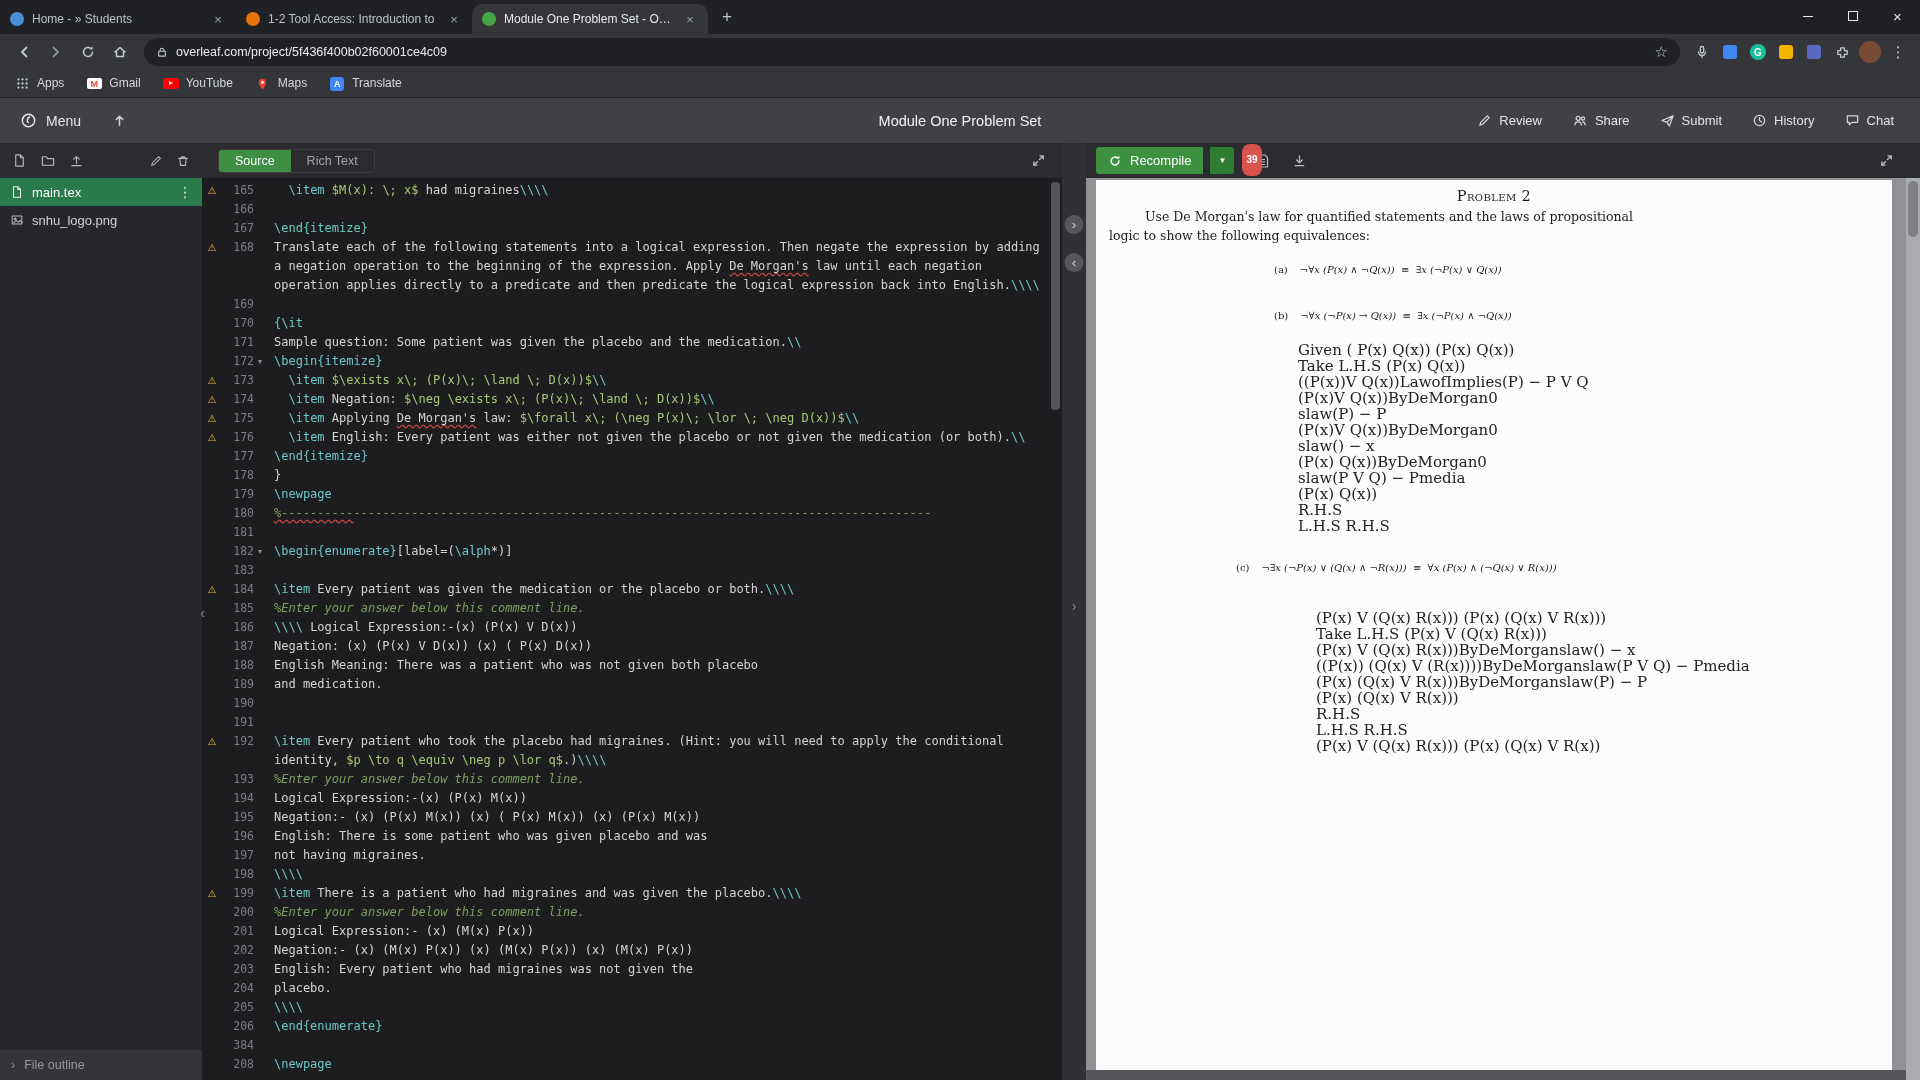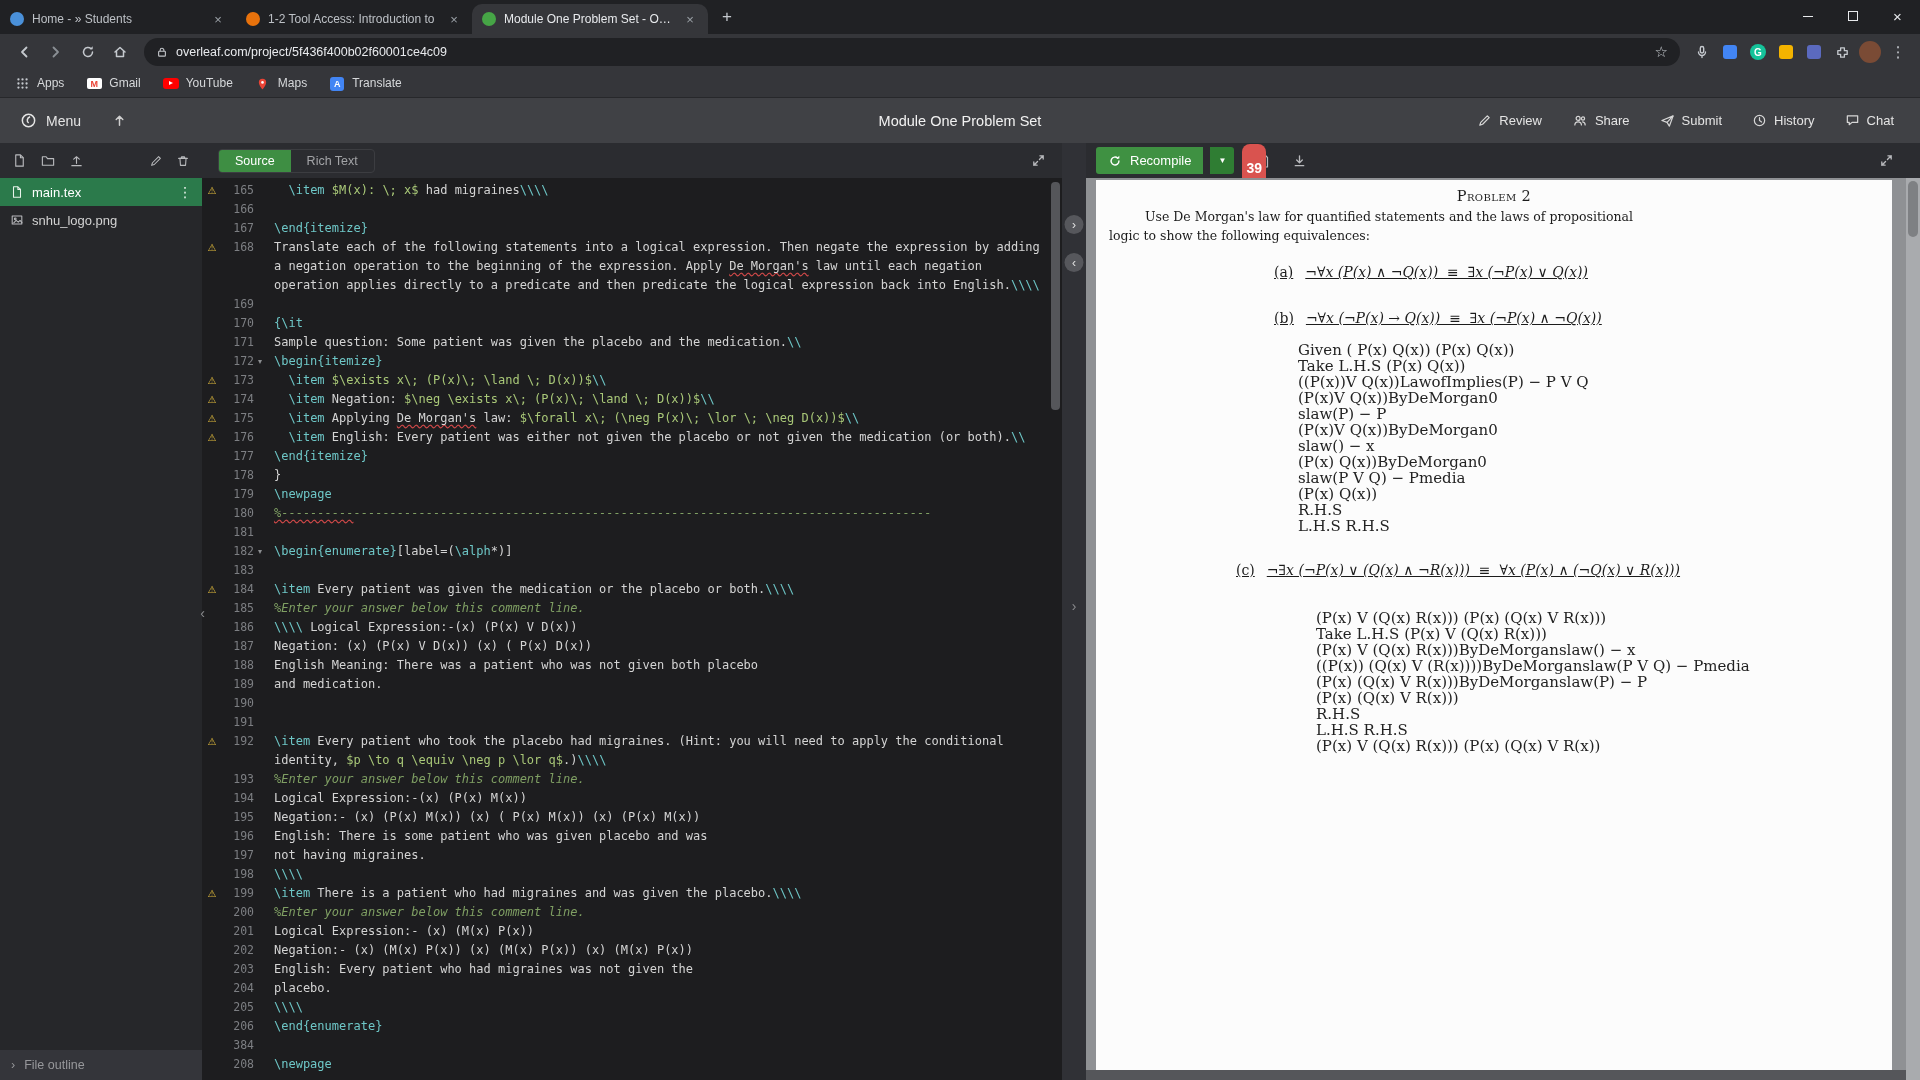--- a/index.html
+++ b/index.html
@@ -93,35 +93,35 @@
   .div-btn.b1{top:72px;}
   .div-btn.b2{top:110px;}
   .div-collapse{position:absolute;left:50%;transform:translateX(-50%);top:455px;color:#8a8b8e;font-size:14px;}
 
   
   .pdfpane{flex:1;display:flex;flex-direction:column;min-width:0;}
   .pdf-toolbar{height:35px;background:#2b2c30;display:flex;align-items:center;padding:0 10px;gap:6px;flex:none;}
   .recompile{height:27px;background:#3f9142;color:#fff;display:flex;align-items:center;gap:8px;padding:0 12px;font-size:13px;border-radius:3px 0 0 3px;justify-content:center;}
   .recompile-dd{height:27px;width:24px;background:#2f7d33;color:#fff;display:flex;align-items:center;justify-content:center;border-radius:0 3px 3px 0;font-size:8px;margin-left:1px;}
   .log-btn{position:relative;margin-left:10px;width:26px;height:26px;display:flex;align-items:center;justify-content:center;color:#b9babd;}
-  .badge{position:absolute;top:-4px;left:-8px;background:#d9534f;color:#fff;font-size:14px;font-weight:bold;padding:16px 4px;border-radius:8px;line-height:1.2;}
+  .badge{position:absolute;top:-4px;left:-8px;background:#d9534f;color:#fff;font-size:10px;font-weight:bold;padding:10px 4px;border-radius:8px;line-height:1.2;}
   .dl-btn{width:26px;height:26px;display:flex;align-items:center;justify-content:center;color:#b9babd;margin-left:4px;}
   .pdf-expand{margin-left:auto;color:#b9babd;margin-right:16px;}
   .pdf-view{flex:1;position:relative;overflow:hidden;background:#8f9194;}
   .page{position:absolute;left:10px;top:2px;width:796px;height:955px;background:#fcfcfc;color:#1c1c1c;font-family:"DejaVu Serif",serif;}
   .page2{position:absolute;left:10px;top:869px;width:796px;height:23px;background:#fcfcfc;}
   .pdf-vscroll{position:absolute;right:0;top:0;width:14px;bottom:0;background:#a9abae;}
   .pdf-vthumb{position:absolute;left:2px;top:3px;width:10px;height:56px;background:#7e8083;border-radius:5px;}
   .pdf-hscroll{position:absolute;left:0;right:14px;bottom:0;height:10px;background:#55565a;}
 
   
   .p-title{position:absolute;top:8px;left:0;right:0;text-align:center;font-variant:small-caps;font-size:14.5px;letter-spacing:.4px;}
   .p-intro{position:absolute;top:27px;left:13px;font-size:12.5px;line-height:19px;}
   .p-intro .l1{padding-left:36px;}
-  .p-eq{position:absolute;font-size:14px;white-space:pre;text-decoration:underline;}
+  .p-eq{position:absolute;font-size:10px;white-space:pre;}
   .p-eq .lab{font-style:normal;margin-right:12px;}
   .p-eq .mth{font-style:italic;}
   .eq-a{top:84px;left:178px;}
   .eq-b{top:130px;left:178px;}
   .eq-c{top:382px;left:140px;}
   .work{position:absolute;font-size:15px;line-height:16px;color:#222;}
   .work-b{top:162px;left:202px;}
   .work-c{top:430px;left:220px;}
 
   svg.ic{display:block;}

